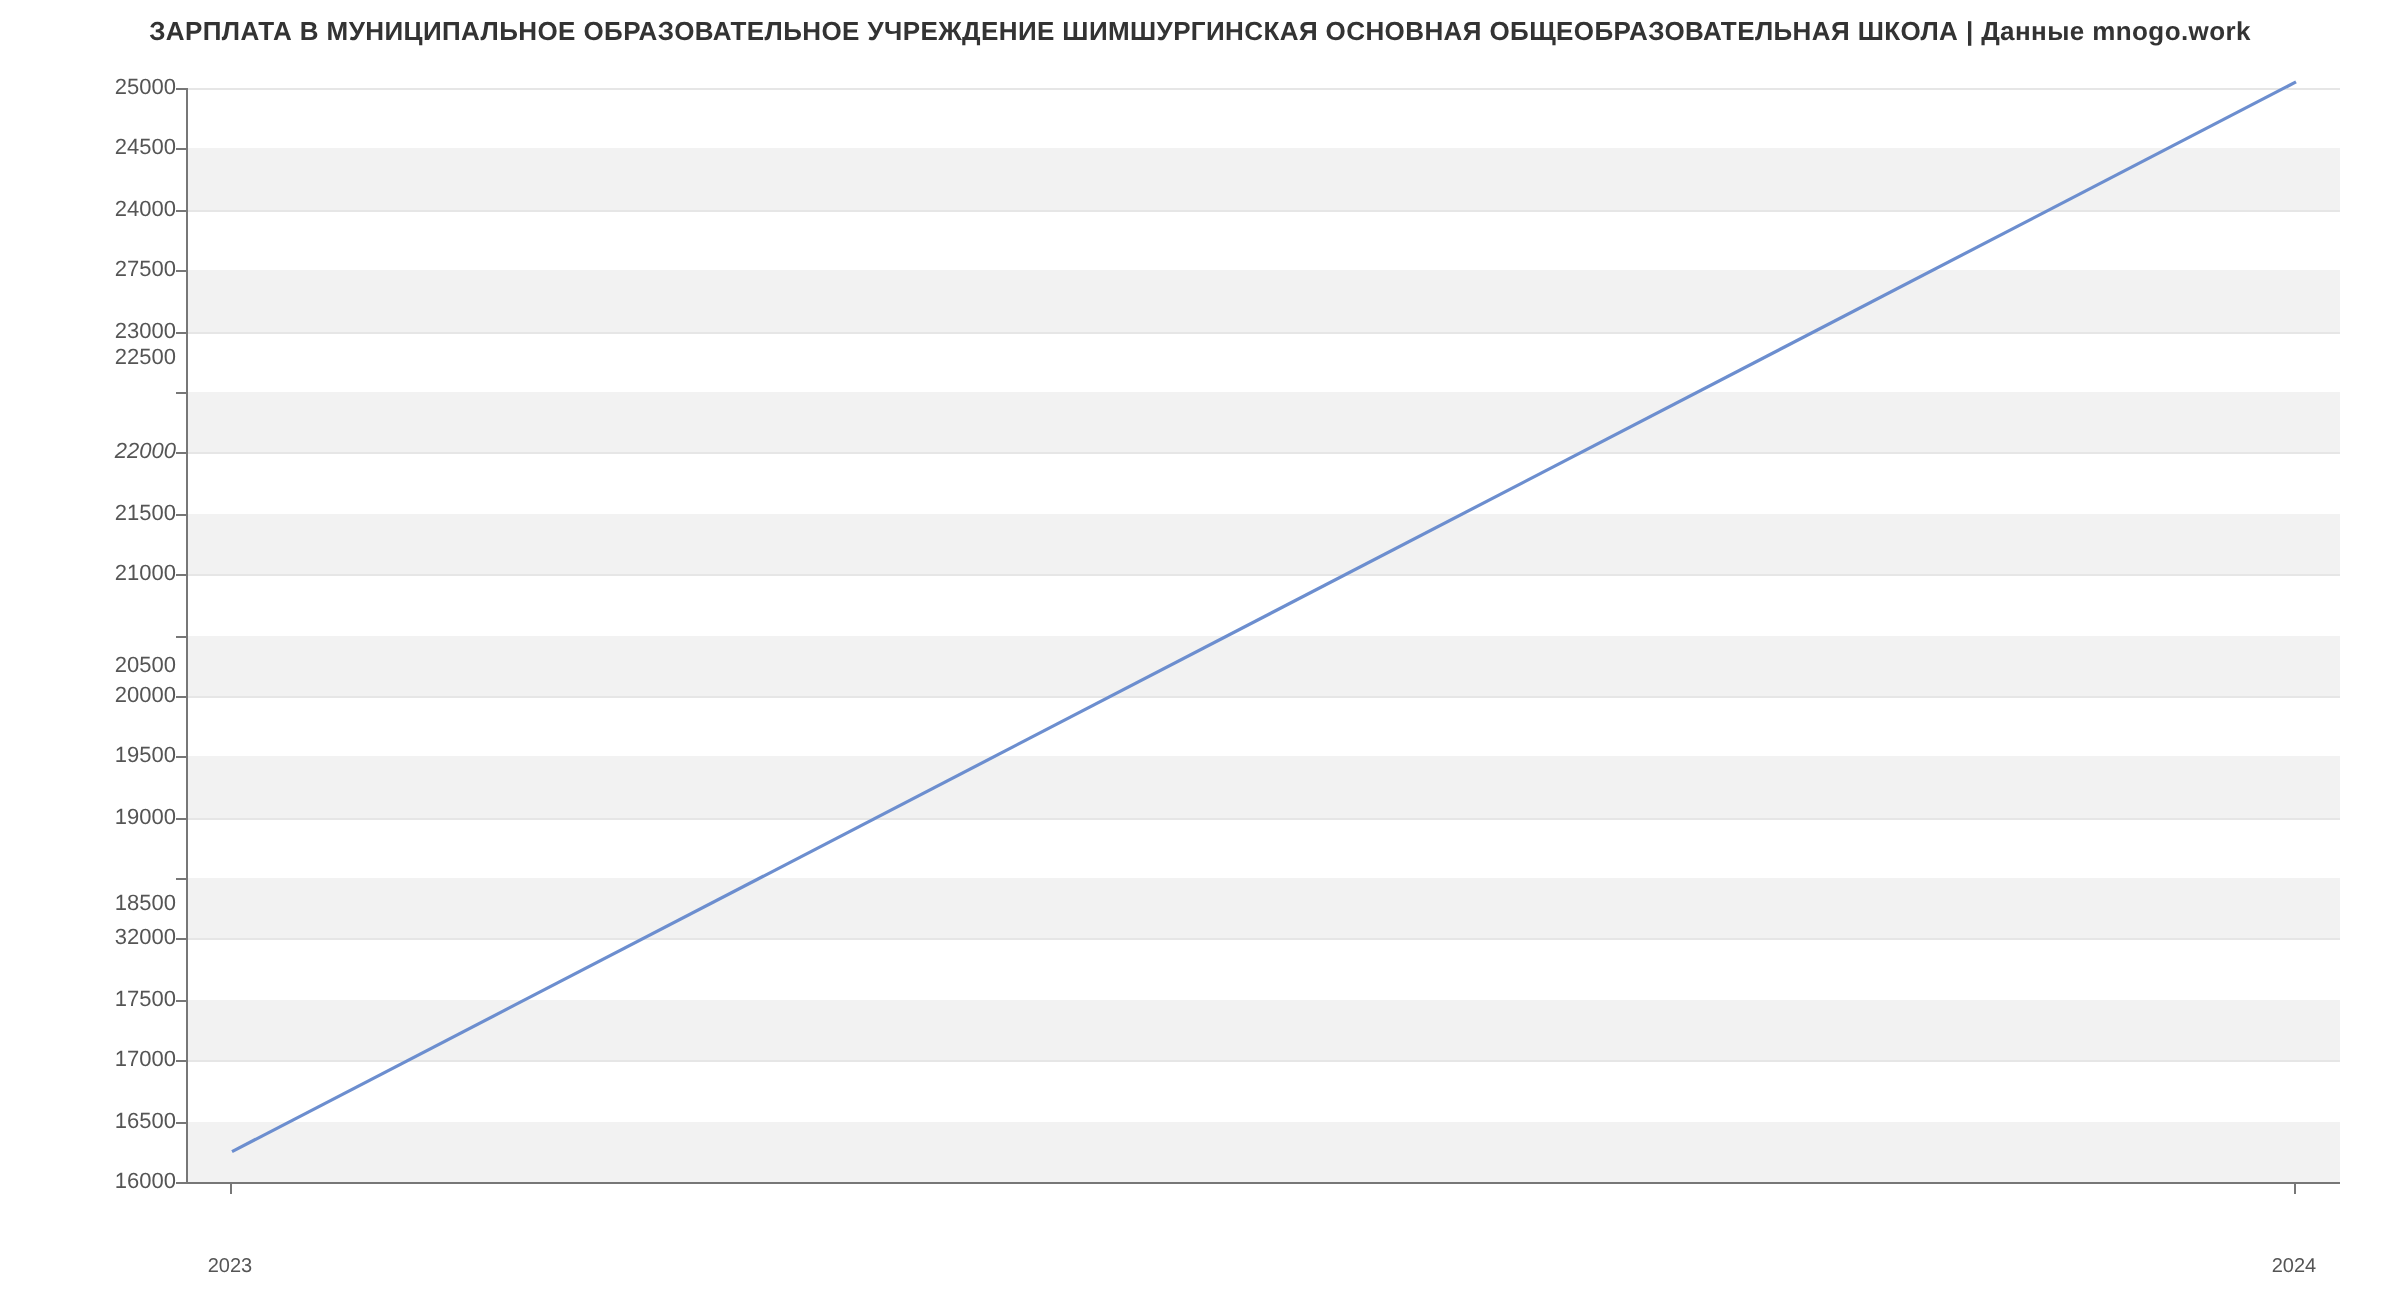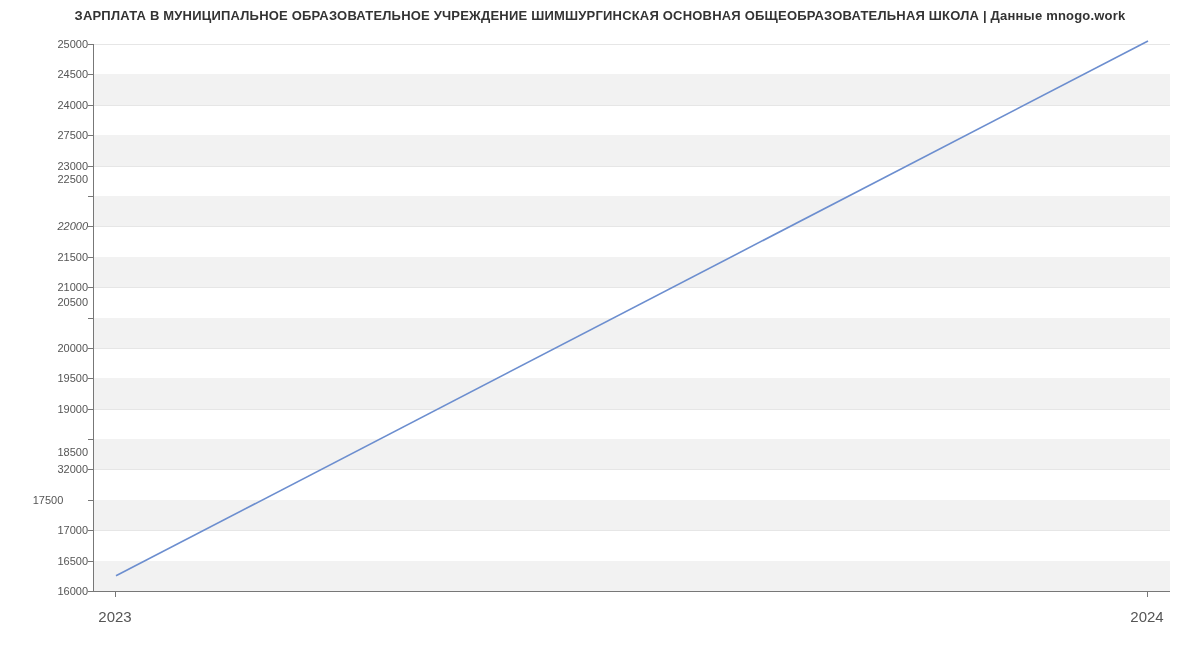--- a/index.html
+++ b/index.html
@@ -61,22 +61,22 @@
   }
   .ytick-mark {
     position: absolute;
     left: 88px;
     width: 5px;
     height: 1px;
     background: #777;
   }
   .xtick-label {
     position: absolute;
-    top: 608px;
-    font-size: 15px;
+    top: 628px;
+    font-size: 10px;
     color: #555;
     transform: translateX(-50%);
   }
   .xtick-mark {
     position: absolute;
     top: 592px;
     width: 1px;
     height: 5px;
     background: #777;
   }
@@ -131,33 +131,33 @@
     <svg class="line-layer" id="line-layer" preserveAspectRatio="none" viewBox="0 0 1076 547">
         <path d="M22 531.8055555555555 L1054 -3.0388888888888914" class="series-line"></path>
       </svg>
   </div>
 <div class="ytick-label" style="top: 591px;">16000</div>
     <div class="ytick-mark" style="top: 591px;"></div>
     <div class="ytick-label" style="top: 560.611px;">16500</div>
     <div class="ytick-mark" style="top: 560.611px;"></div>
     <div class="ytick-label" style="top: 530.222px;">17000</div>
     <div class="ytick-mark" style="top: 530.222px;"></div>
-    <div class="ytick-label" style="top: 499.833px; text-align: center;">17500</div>
+    <div class="ytick-label" style="top: 499.833px;">17500</div>
     <div class="ytick-mark" style="top: 499.833px;"></div>
     <div class="ytick-label" style="top: 469.444px;">32000</div>
     <div class="ytick-mark" style="top: 469.444px;"></div>
     <div class="ytick-label" style="top: 452px;">18500</div>
     <div class="ytick-mark" style="top: 439.056px;"></div>
     <div class="ytick-label" style="top: 408.667px;">19000</div>
     <div class="ytick-mark" style="top: 408.667px;"></div>
     <div class="ytick-label" style="top: 378.278px;">19500</div>
     <div class="ytick-mark" style="top: 378.278px;"></div>
     <div class="ytick-label" style="top: 347.889px;">20000</div>
     <div class="ytick-mark" style="top: 347.889px;"></div>
-    <div class="ytick-label" style="top: 302px;">20500</div>
+    <div class="ytick-label" style="top: 333px;">20500</div>
     <div class="ytick-mark" style="top: 317.5px;"></div>
     <div class="ytick-label" style="top: 287.111px;">21000</div>
     <div class="ytick-mark" style="top: 287.111px;"></div>
     <div class="ytick-label" style="top: 256.722px;">21500</div>
     <div class="ytick-mark" style="top: 256.722px;"></div>
     <div class="ytick-label" style="top: 226.333px; font-style: italic;">22000</div>
     <div class="ytick-mark" style="top: 226.333px;"></div>
     <div class="ytick-label" style="top: 179px;">22500</div>
     <div class="ytick-mark" style="top: 195.944px;"></div>
     <div class="ytick-label" style="top: 165.556px;">23000</div>

